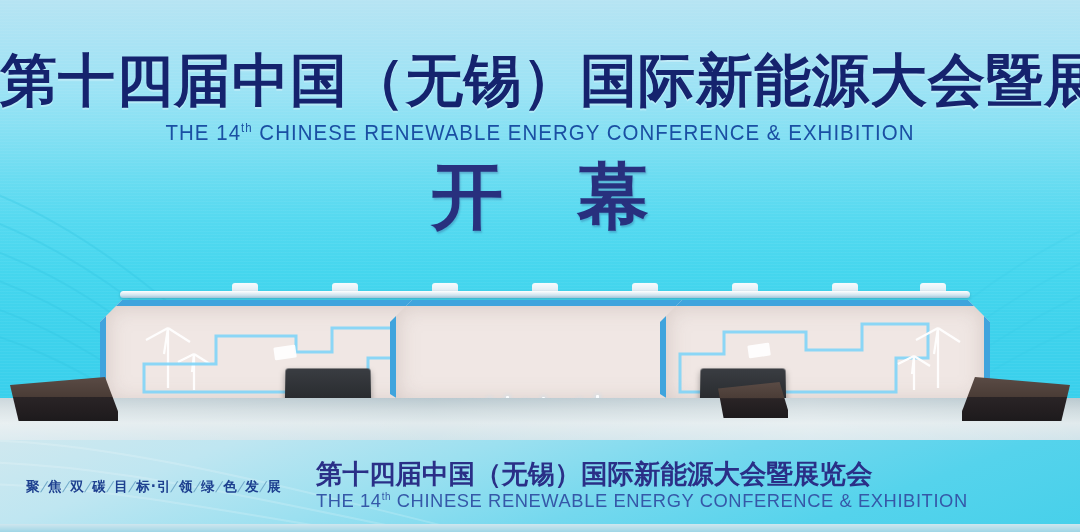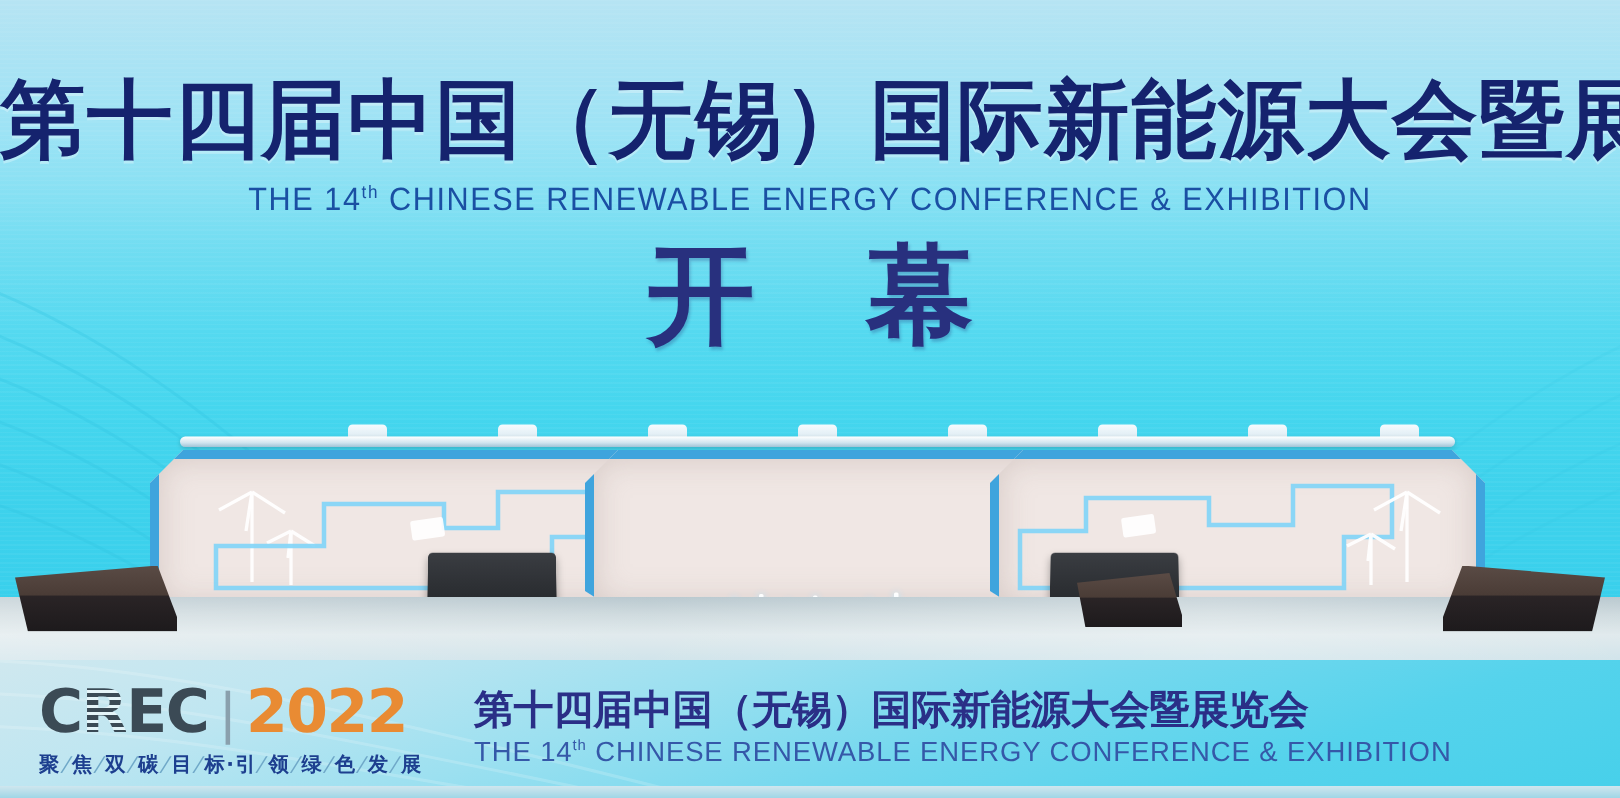--- a/index.html
+++ b/index.html
@@ -490,21 +490,20 @@
         <g fill="none" stroke="#ffffff" stroke-opacity="0.35" stroke-width="2">
           <path d="M-20,30 C140,26 300,70 620,150"></path>
           <path d="M-20,52 C145,48 300,92 600,150"></path>
           <path d="M-20,74 C150,70 300,112 575,150"></path>
         </g>
       </svg>
     </div>
 
     <div class="banner-inner">
       <div class="blogo">
-        <div class="blogo-main"><span class="bl-c">C</span><span class="bl-r">R</span><span class="bl-c">EC</span><span class="bl-bar">|</span><span class="bl-year">2022</span></div>
         <div class="blogo-tag">
           <span>聚</span><span class="sl">/</span><span>焦</span><span class="sl">/</span><span>双</span><span class="sl">/</span><span>碳</span><span class="sl">/</span><span>目</span><span class="sl">/</span><span>标</span><span>·</span><span>引</span><span class="sl">/</span><span>领</span><span class="sl">/</span><span>绿</span><span class="sl">/</span><span>色</span><span class="sl">/</span><span>发</span><span class="sl">/</span><span>展</span>
         </div>
       </div>
 
       <div class="btext">
         <div class="btext-cn">第十四届中国（无锡）国际新能源大会暨展览会</div>
         <div class="btext-en"><span>THE 14</span><sup>th</sup><span> CHINESE RENEWABLE ENERGY CONFERENCE &amp; EXHIBITION</span></div>
       </div>
     </div>

